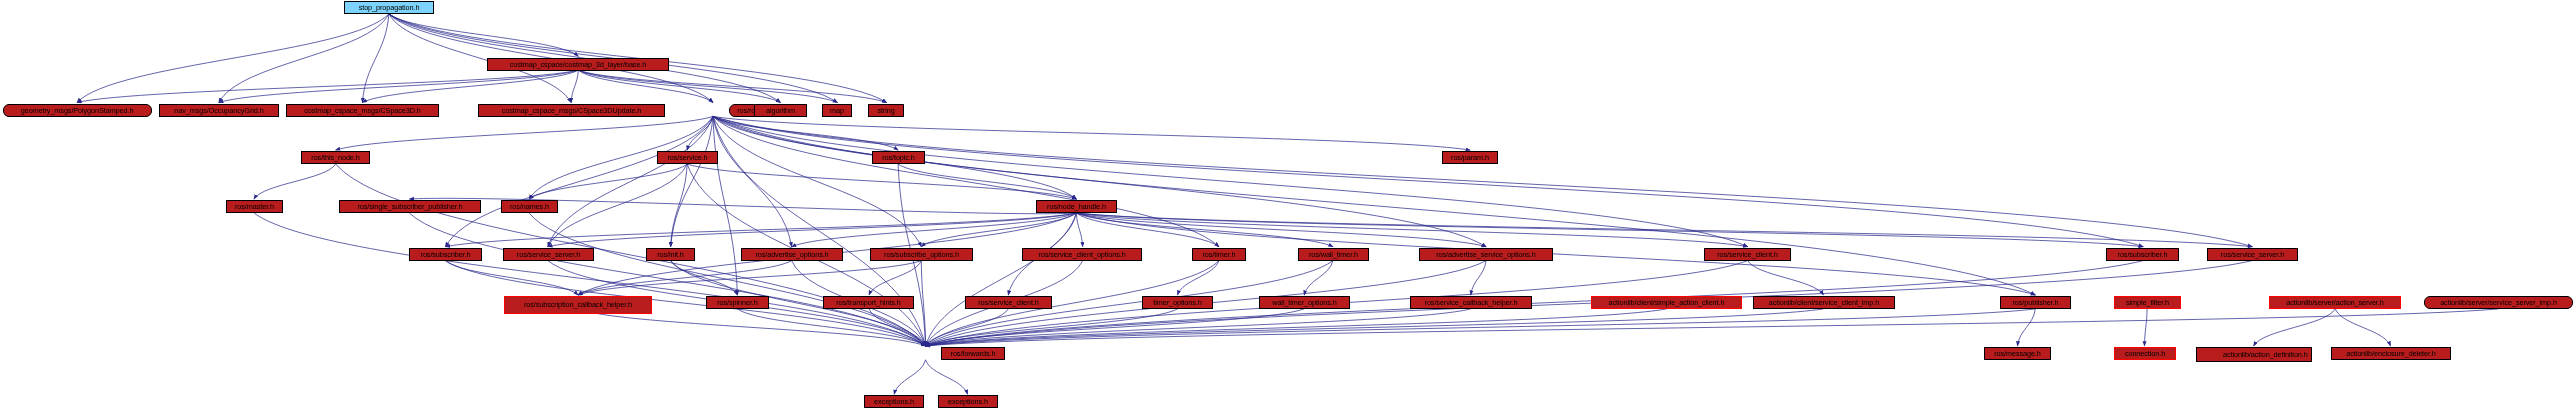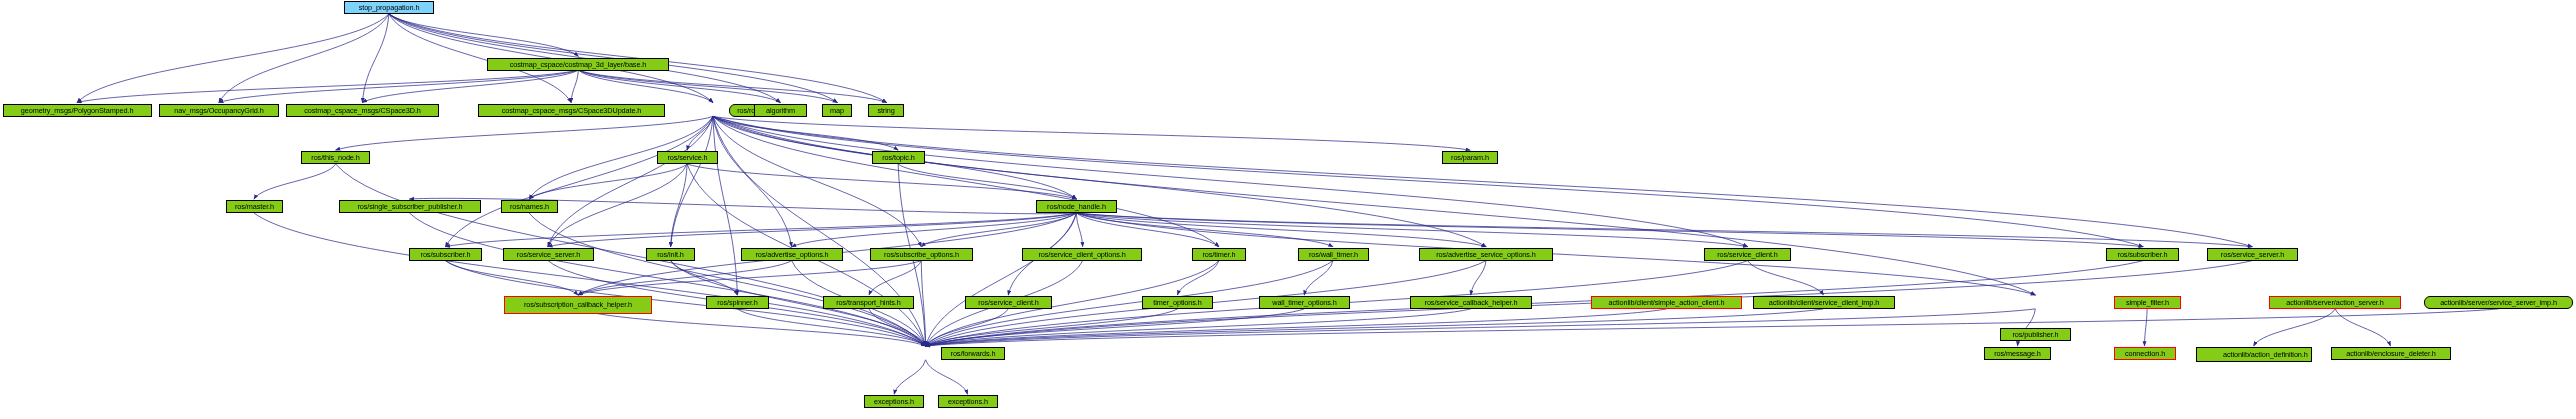--- a/index.html
+++ b/index.html
@@ -2,21 +2,21 @@
 <html style="font-size:10.6px"><head>
 <meta charset="utf-8">
 <style>
   html,body{margin:0;padding:0;background:#ffffff;}
   body{font-family:"Liberation Sans","DejaVu Sans",sans-serif;}
   #graph{position:relative;width:2576px;height:420px;background:#ffffff;overflow:hidden;}
   #edges{position:absolute;left:0;top:0;width:2576px;height:420px;pointer-events:none;}
   .node{
     position:absolute;
     box-sizing:border-box;
-    background:#84cc16;
+    background:#b91c1c;
     border:0.7px solid #000000;
     color:#000000;
     display:flex;
     align-items:center;
     justify-content:center;
     white-space:nowrap;
     font-size:7.3px;
     line-height:1;
     letter-spacing:-0.1px;
     height:12.6px;
@@ -144,21 +144,21 @@
       <path d="M1399.5,544 C1393.8,567.4 1357.7,572.6 1352,596" fill="none" stroke="#2a2a8c" stroke-width="1.1" marker-end="url(#arrow)"></path>
       <path d="M1399.5,544 C1407.12,567.4 1455.38,572.6 1463,596" fill="none" stroke="#2a2a8c" stroke-width="1.1" marker-end="url(#arrow)"></path>
     </svg>
   <div id="nodes-layer">
       <div class="node root" style="left: 344px; top: 1.3px; width: 90px; height: 12.6px;">
         <span>stop_propagation.h</span>
       </div>
       <div class="node" style="left: 487px; top: 58px; width: 182px; height: 12.6px;">
         <span>costmap_cspace/costmap_3d_layer/base.h</span>
       </div>
-      <div class="node" style="left: 2.6px; top: 104px; width: 149px; height: 12.6px;">
+      <div class="node" style="left: 2.6px; top: 104px; width: 149px; height: 12.6px; border-radius: 6px;">
         <span>geometry_msgs/PolygonStamped.h</span>
       </div>
       <div class="node" style="left: 159px; top: 104px; width: 120px; height: 12.6px;">
         <span>nav_msgs/OccupancyGrid.h</span>
       </div>
       <div class="node" style="left: 286px; top: 104px; width: 153px; height: 12.6px;">
         <span>costmap_cspace_msgs/CSpace3D.h</span>
       </div>
       <div class="node" style="left: 478px; top: 104px; width: 187px; height: 12.6px;">
         <span>costmap_cspace_msgs/CSpace3DUpdate.h</span>
@@ -255,21 +255,21 @@
       </div>
       <div class="node" style="left: 1410px; top: 296px; width: 122px; height: 12.6px;">
         <span>ros/service_callback_helper.h</span>
       </div>
       <div class="node red" style="left: 1591px; top: 296px; width: 151px; height: 12.6px;">
         <span>actionlib/client/simple_action_client.h</span>
       </div>
       <div class="node" style="left: 1753px; top: 296px; width: 142px; height: 12.6px;">
         <span>actionlib/client/service_client_imp.h</span>
       </div>
-      <div class="node" style="left: 2000px; top: 296px; width: 71px; height: 12.6px; margin-top: 32px;">
+      <div class="node" style="left: 2000px; top: 296px; width: 71px; height: 12.6px;">
         <span>ros/publisher.h</span>
       </div>
       <div class="node red" style="left: 2114px; top: 296px; width: 67px; height: 12.6px;">
         <span>simple_filter.h</span>
       </div>
       <div class="node red" style="left: 2269px; top: 296px; width: 132px; height: 12.6px;">
         <span>actionlib/server/action_server.h</span>
       </div>
       <div class="node" style="left: 2424px; top: 296px; width: 149px; height: 12.6px; border-radius: 6px;">
         <span>actionlib/server/service_server_imp.h</span>

